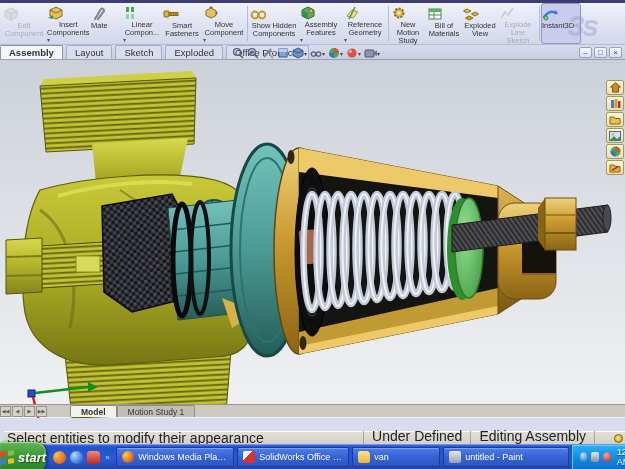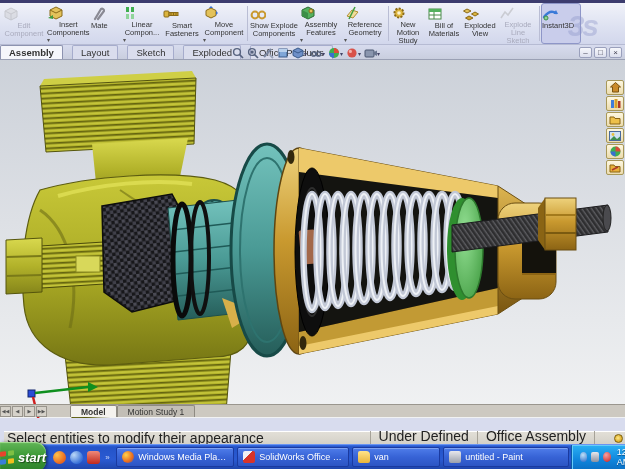--- a/index.html
+++ b/index.html
@@ -25,21 +25,21 @@
   .cm-caret { font-size:6px; color:#555; line-height:5px; margin-top:1px; }
   .cm-sep { width:1px; background:#b9bdd4; margin:3px 1px; }
   .watermark { position:absolute; top:6px; right:28px; font-size:30px; font-style:italic; font-weight:bold;
                color:rgba(140,148,200,.38); letter-spacing:-2px; }
 
   
   .tabrow { position:absolute; top:45px; left:0; width:625px; height:15px;
             background:linear-gradient(#d7dbee,#c9cede); border-bottom:1px solid #9aa0b4;
             display:flex; align-items:flex-end; }
   .tab { font-size:9.5px; color:#333; padding:1px 8px; border:1px solid #a6accc; border-bottom:none;
-         background:#dadded; border-radius:2px 2px 0 0; margin-right:9px; }
+         background:#dadded; border-radius:2px 2px 0 0; margin-right:3px; }
   .tab.active { background:#f5f6fb; font-weight:bold; border-color:#8d93b0; }
   .viewbar { position:absolute; left:232px; top:46px; height:14px; display:flex; align-items:center; gap:3px; }
   .vb-ico { display:flex; align-items:center; }
   .vb-caret { font-size:6px; color:#446; }
   .doc-controls { position:absolute; right:3px; top:47px; display:flex; gap:2px; }
   .doc-btn { width:13px; height:11px; font-size:8px; line-height:10px; text-align:center; color:#445;
              background:linear-gradient(#f6f7fb,#dcdfee); border:1px solid #9aa0bc; border-radius:2px; }
 
   
   .viewport { position:absolute; top:60px; left:0; width:625px; height:358px;
@@ -168,21 +168,21 @@
     </div>
     <div class="cm-sep"></div>
     <div class="cm-btn w50">
       <span class="cm-ico">
         <svg width="16" height="14">
             <circle cx="5" cy="8" r="3.4" fill="none" stroke="#c9992f" stroke-width="2"></circle>
             <circle cx="12" cy="8" r="3.4" fill="none" stroke="#c9992f" stroke-width="2"></circle>
             <line x1="8" y1="8" x2="9" y2="8" stroke="#c9992f" stroke-width="2"></line>
           </svg>
       </span>
-      <span class="cm-label">Show Explode Components</span>
+      <span class="cm-label">Show Hidden Components</span>
     </div>
     <div class="cm-btn">
       <span class="cm-ico">
         <svg width="16" height="14">
             <polygon points="8,1 14,4 14,10 8,13 2,10 2,4" fill="#54b15e" stroke="#2a6a32"></polygon>
             <polygon points="2,4 8,7 8,13 2,10" fill="#3c8f47"></polygon>
             <circle cx="11" cy="5" r="2" fill="#e3c25a" stroke="#8a6a18"></circle>
           </svg>
       </span>
       <span class="cm-label">Assembly Features</span>
@@ -550,21 +550,21 @@
     <span class="navbtn">◀</span>
     <span class="navbtn">▶</span>
     <span class="navbtn">▶▶</span>
     <div class="mtab active">Model</div>
     <div class="mtab">Motion Study 1</div>
   </div>
 
   <div class="statusbar">
     <span class="sb-msg">Select entities to modify their appearance</span>
     <span class="sb-cell">Under Defined</span>
-    <span class="sb-cell">Office Assembly</span>
+    <span class="sb-cell">Editing Assembly</span>
     <span class="sb-cell empty"></span>
     <span class="sb-dot"></span>
   </div>
 
   <div class="taskbar">
     <div class="startbtn">
       <span class="flag">
           <i class="f1"></i>
           <i class="f2"></i>
           <i class="f3"></i>

